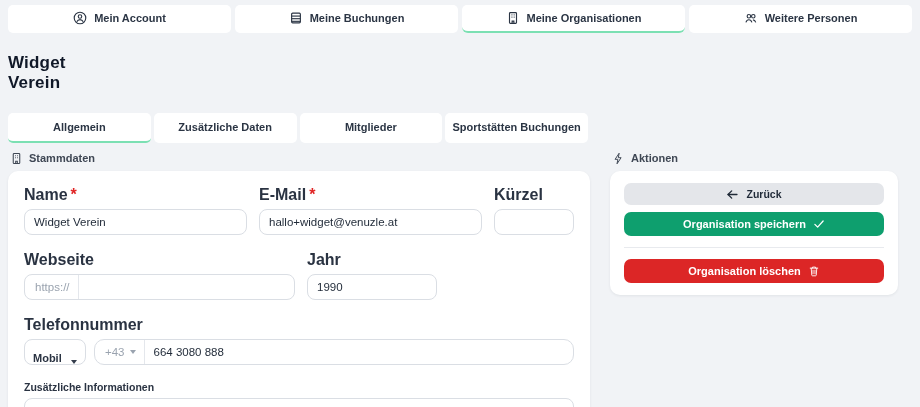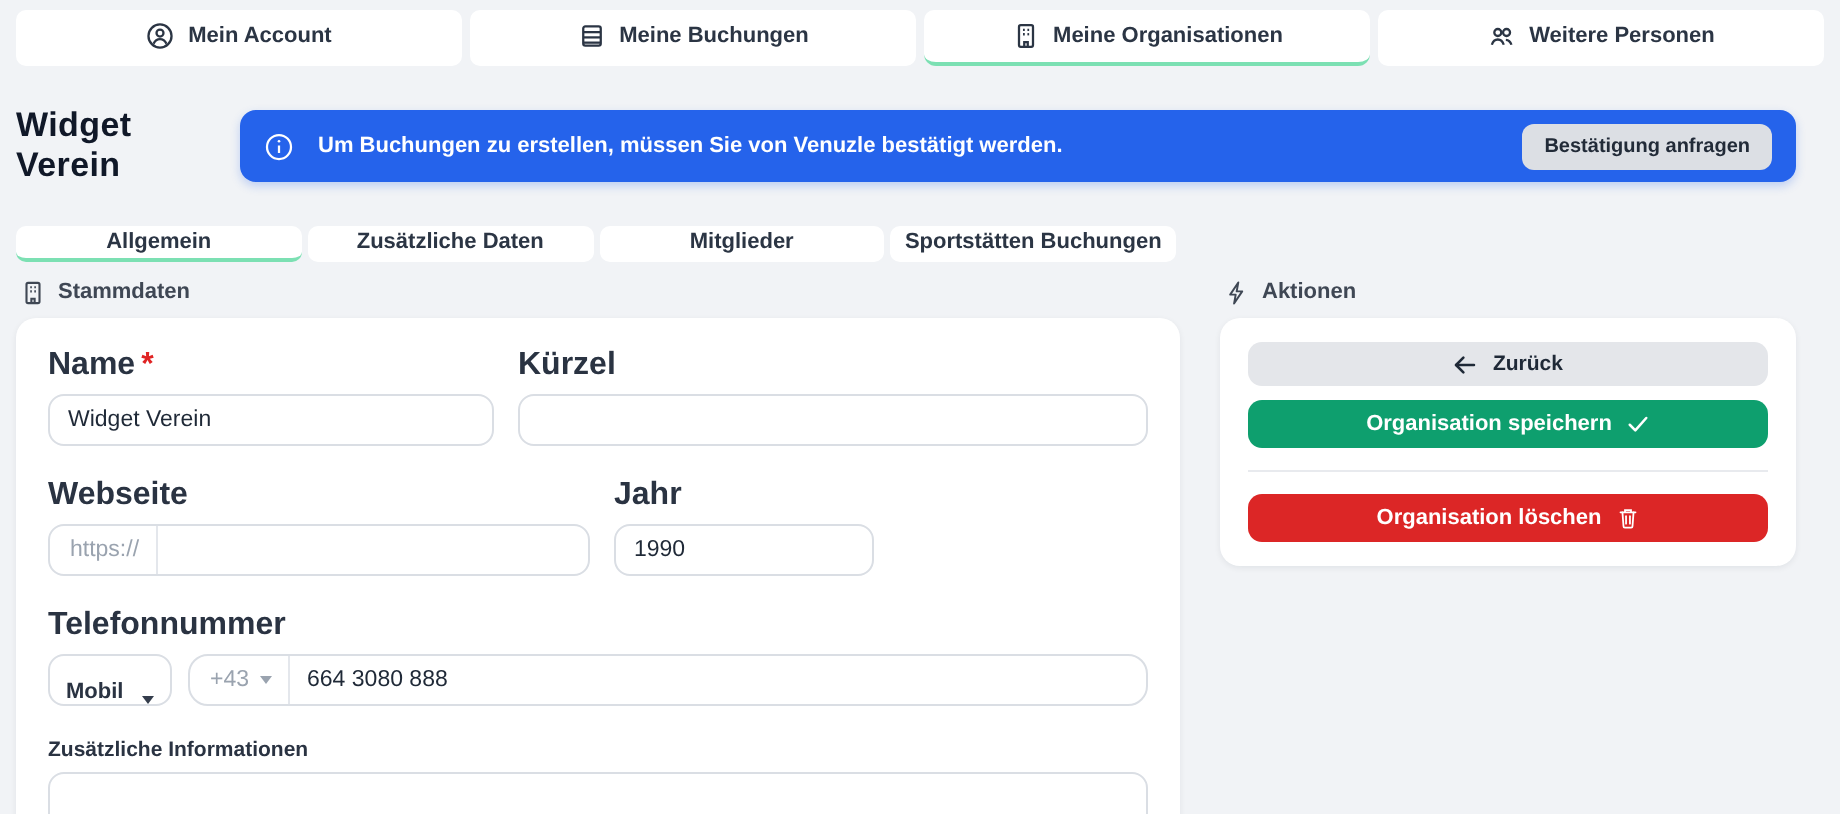--- a/index.html
+++ b/index.html
@@ -33,21 +33,21 @@
   .banner svg { width:15px; height:15px; flex:none; }
   .banner-btn {
     margin-left:auto; background:#dcdfe4; border:none; border-radius:6px;
     padding:6px 11px; font-size:10px; font-weight:700; color:#222b38; cursor:pointer;
     font-family:inherit;
   }
 
   
   .subtabs { display:flex; gap:3px; margin:20px 0 0 8px; width:580px; }
   .subtabs .stab {
-    flex:1; background:#fff; height:18px; border-radius:5px;
+    flex:1; background:#fff; height:30px; border-radius:5px;
     display:flex; align-items:center; justify-content:center;
     font-size:11px; font-weight:700; color:#2b3544; cursor:pointer;
     border-bottom:2px solid transparent;
   }
   .subtabs .stab.active { border-bottom:2px solid #7ce0b3; }
 
   
   .main { display:flex; gap:20px; padding:0 22px 0 8px; margin-top:8px; align-items:flex-start; }
   .col-left { width:582px; flex:none; }
   .col-right { flex:1; }
@@ -149,29 +149,20 @@
           <circle cx="10.6" cy="6" r="2"></circle>
           <path d="M2.2 13c.6-2 1.9-3 3.4-3s2.8 1 3.4 3"></path>
           <path d="M10.2 10.2c1.4.1 2.6 1 3.2 2.8"></path>
       </svg>
       <span>Weitere Personen</span>
     </div>
   </nav>
 
   <div class="header-row">
     <h1 class="page-title">Widget Verein</h1>
-    <div class="banner">
-      <svg viewBox="0 0 16 16" fill="none" stroke="#ffffff" stroke-width="1.2">
-        <circle cx="8" cy="8" r="6.4"></circle>
-          <line x1="8" y1="7.2" x2="8" y2="11.2"></line>
-          <circle cx="8" cy="4.9" r="0.7" fill="#ffffff" stroke="none"></circle>
-      </svg>
-      <span class="msg">Um Buchungen zu erstellen, müssen Sie von Venuzle bestätigt werden.</span>
-      <button class="banner-btn">Bestätigung anfragen</button>
-    </div>
   </div>
 
   <div class="subtabs">
     <div class="stab active">Allgemein</div>
     <div class="stab">Zusätzliche Daten</div>
     <div class="stab">Mitglieder</div>
     <div class="stab">Sportstätten Buchungen</div>
   </div>
 
   <div class="main">
@@ -188,20 +179,24 @@
         </svg>
         <span>Stammdaten</span>
       </div>
 
       <div class="card form-card">
 
         <div class="frow">
           <div class="field w-name">
             <label><span>Name</span><span class="req">*</span></label>
             <input class="tinput" type="text" value="Widget Verein" style="">
+          </div>
+          <div class="field w-email">
+            <label><span>E-Mail</span><span class="req">*</span></label>
+            <input class="tinput" type="text" value="hallo+widget@venuzle.at" style="">
           </div>
           <div class="field w-kuerzel">
             <label>Kürzel</label>
             <input class="tinput" type="text" value="" style="">
           </div>
         </div>
 
         <div class="frow">
           <div class="field w-web">
             <label>Webseite</label>

